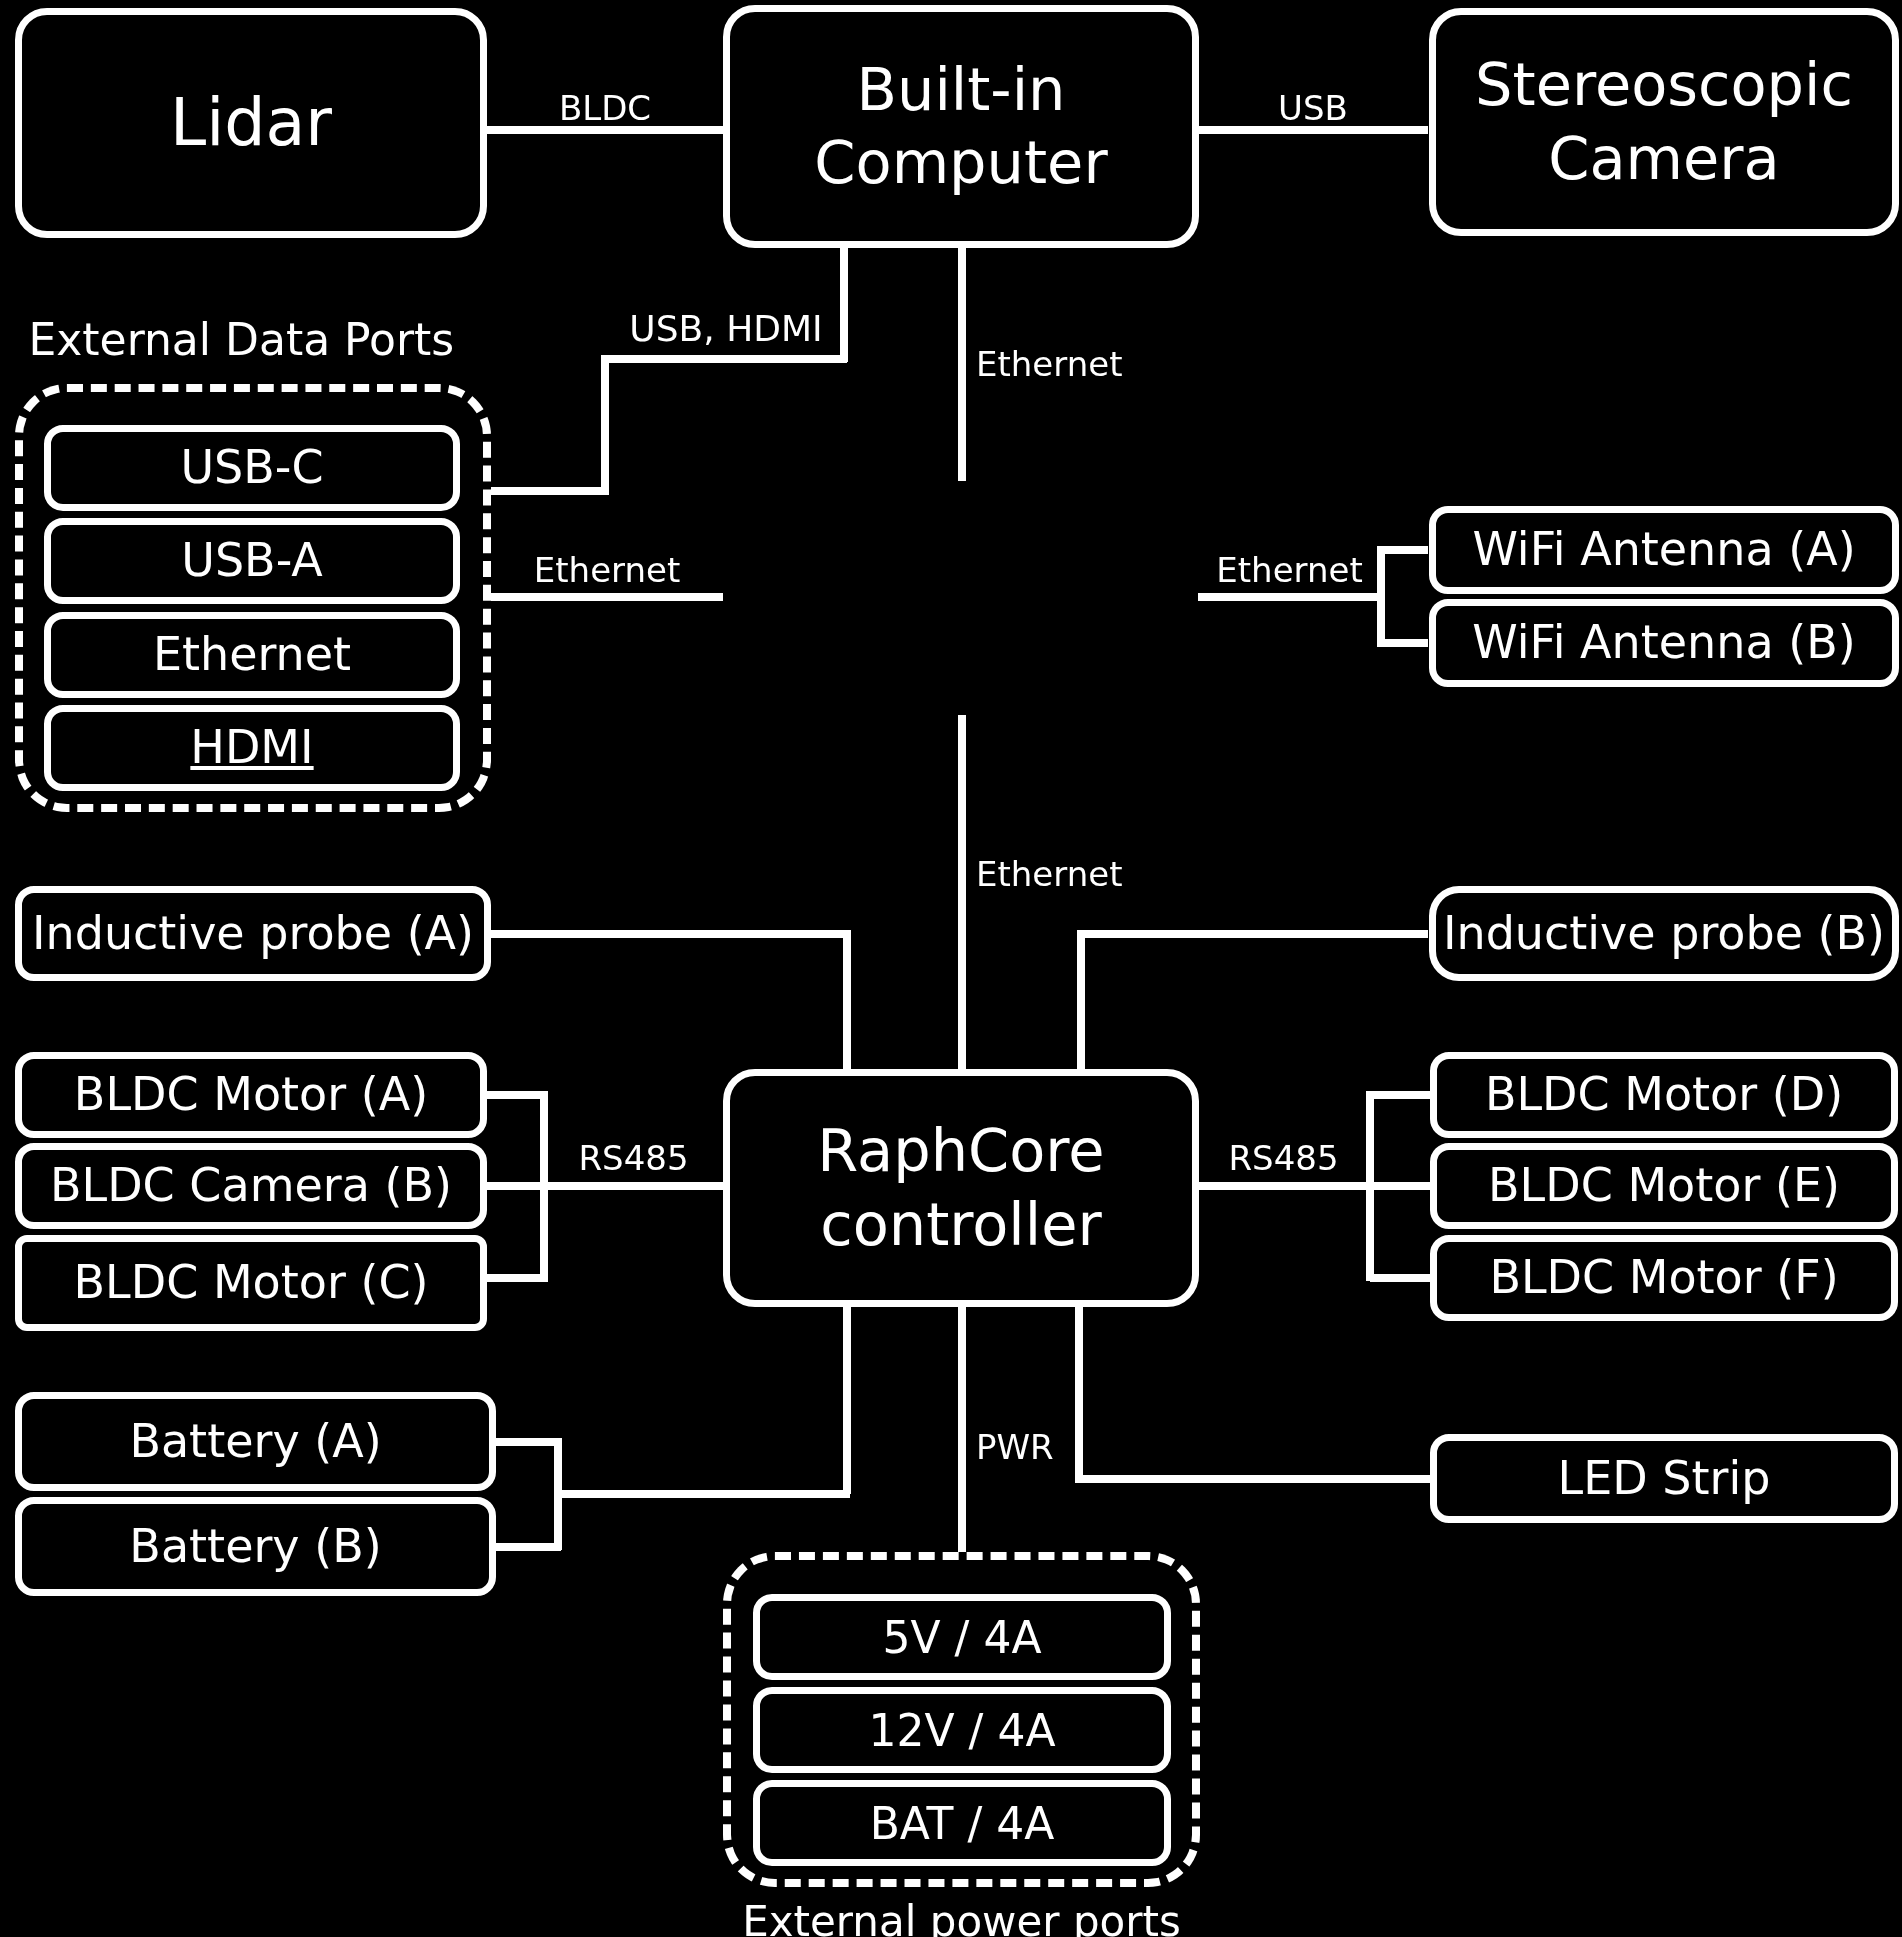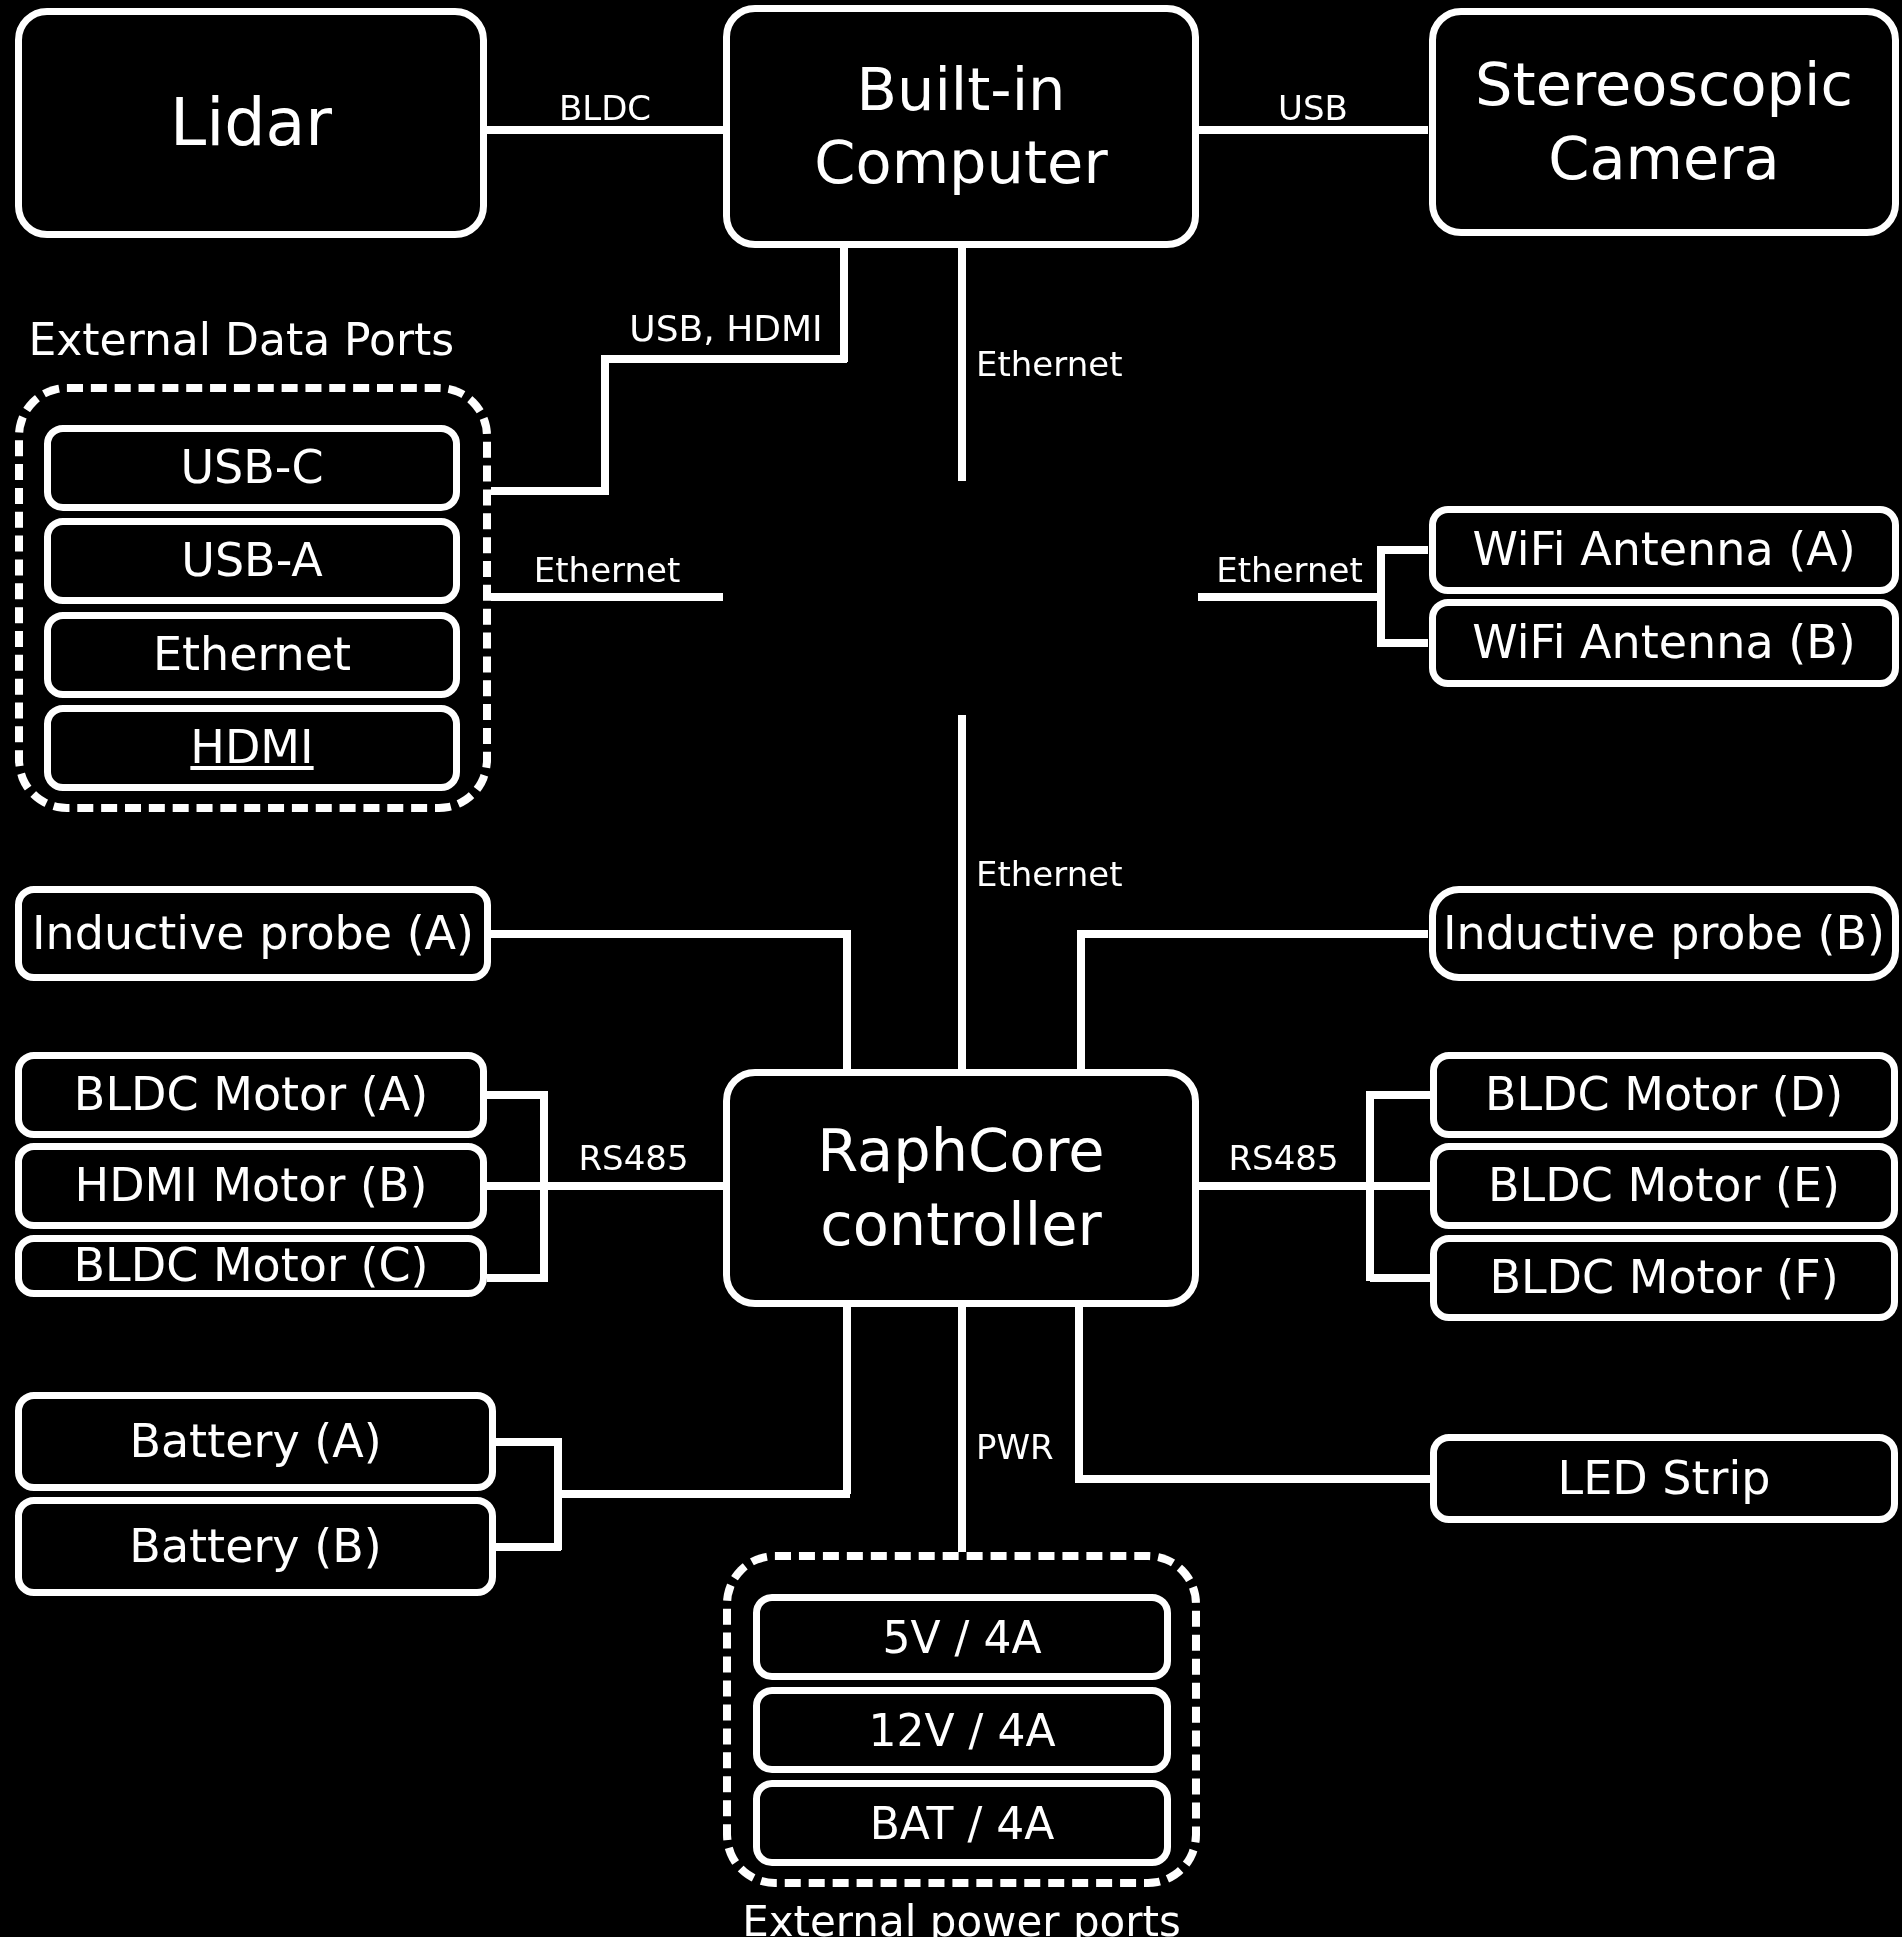--- a/index.html
+++ b/index.html
@@ -35,21 +35,21 @@
   #b-router{left:723px;top:481px;width:476px;height:234px;font-size:63px;}
   #b-raphcore{left:723px;top:1069px;width:476px;height:238px;font-size:59px;}
 
   #b-wifi-a{left:1429px;top:506px;width:470px;height:88px;font-size:46px;}
   #b-wifi-b{left:1429px;top:599px;width:470px;height:88px;font-size:46px;}
   #b-probe-a{left:15px;top:886px;width:476px;height:95px;font-size:46px;}
   #b-probe-b{left:1429px;top:886px;width:470px;height:95px;font-size:46px;border-radius:30px;}
 
   #b-motor-a{left:15px;top:1052px;width:472px;height:86px;font-size:46px;}
   #b-motor-b{left:15px;top:1143px;width:472px;height:86px;font-size:46px;}
-  #b-motor-c{left:15px;top:1235px;width:472px;height:62px;font-size:46px;}
+  #b-motor-c{left:15px;top:1235px;width:472px;height:96px;font-size:46px;border-radius:12px;}
   #b-motor-d{left:1430px;top:1052px;width:468px;height:86px;font-size:46px;}
   #b-motor-e{left:1430px;top:1143px;width:468px;height:86px;font-size:46px;}
   #b-motor-f{left:1430px;top:1235px;width:468px;height:86px;font-size:46px;}
 
   #b-battery-a{left:15px;top:1392px;width:481px;height:99px;font-size:46px;}
   #b-battery-b{left:15px;top:1497px;width:481px;height:99px;font-size:46px;}
   #b-led{left:1430px;top:1434px;width:468px;height:89px;font-size:46px;}
 
   #g-data{left:15px;top:384px;width:476px;height:428px;}
   #p-usbc{left:44px;top:425px;width:416px;height:86px;font-size:46px;}
@@ -192,21 +192,21 @@
       <span>Inductive probe (A)</span>
     </div>
   <div class="box small" id="b-probe-b">
       <span>Inductive probe (B)</span>
     </div>
 
   <div class="box small" id="b-motor-a">
       <span>BLDC Motor (A)</span>
     </div>
   <div class="box small" id="b-motor-b">
-      <span>HDMI Motor (B)</span>
+      <span>BLDC Camera (B)</span>
     </div>
   <div class="box small" id="b-motor-c">
       <span>BLDC Motor (C)</span>
     </div>
   <div class="box small" id="b-motor-d">
       <span>BLDC Motor (D)</span>
     </div>
   <div class="box small" id="b-motor-e">
       <span>BLDC Motor (E)</span>
     </div>

